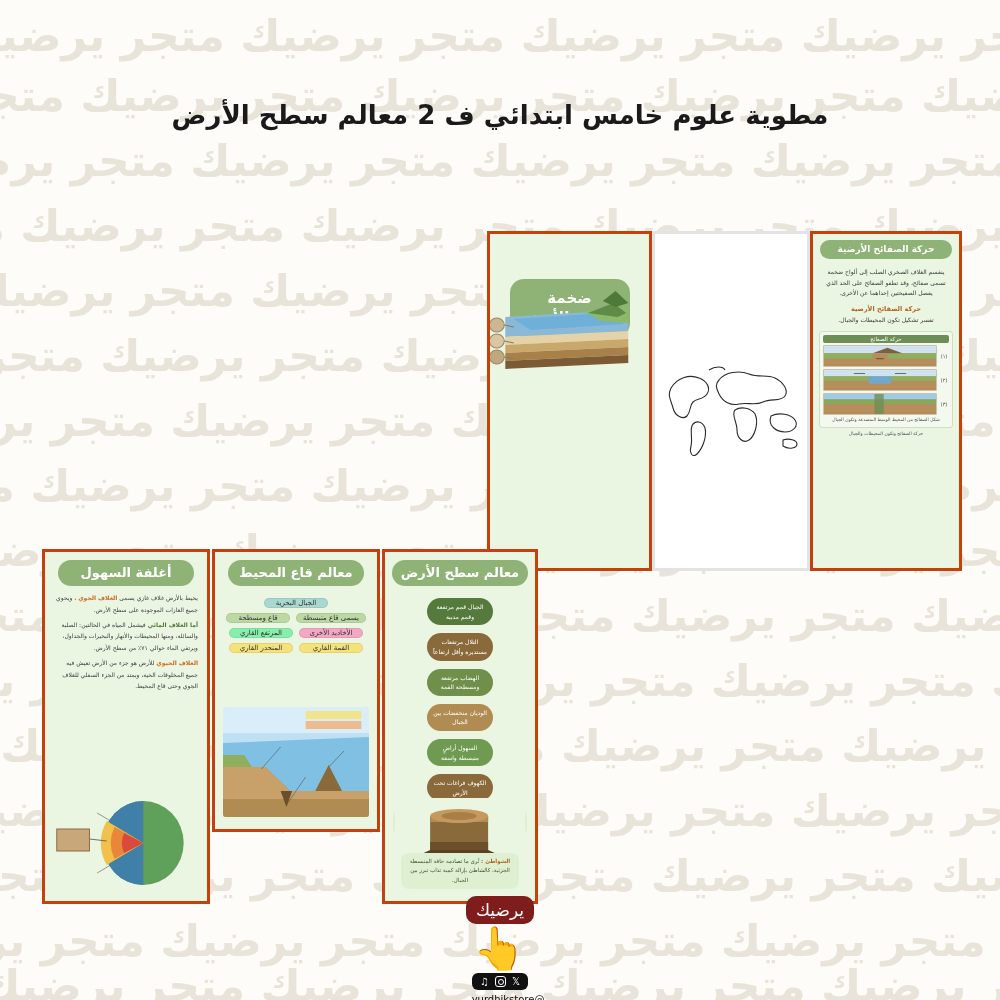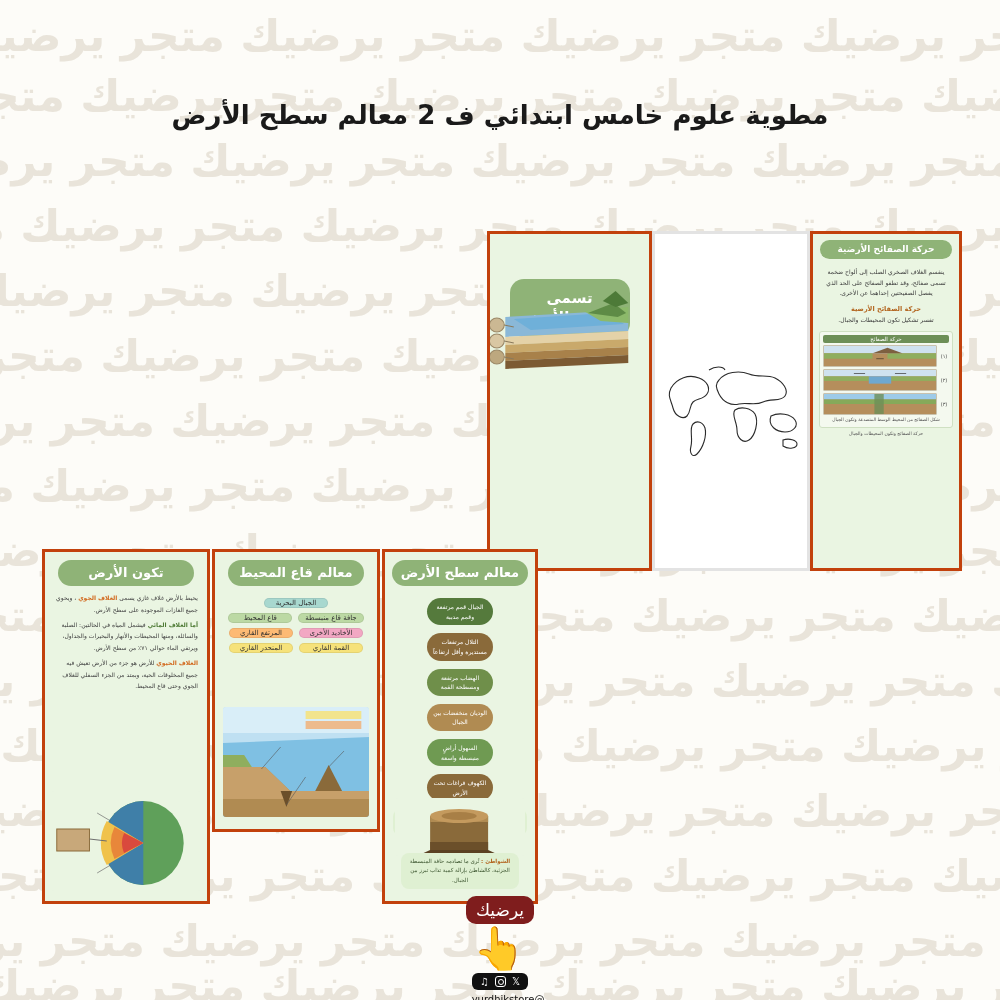--- a/index.html
+++ b/index.html
@@ -89,21 +89,21 @@
   .kw-green  { color:#4e7a35; font-weight:700; }
 
   
   .pill-grid { display:flex; flex-wrap:wrap-reverse; gap:5px 6px; padding:6px 8px 0 8px; justify-content:center; }
   .pill {
     font-size:7px; color:#2f2f2f; border-radius:10px; padding:0 6px;
     text-align:center; min-width:64px; border:1px solid rgba(0,0,0,.07);
   }
   .p-yellow { background:#f6e27a; }
   .p-pink   { background:#f2a7c3; }
-  .p-orange { background:#fdba74; }
+  .p-orange { background:#86efac; }
   .p-green  { background:#bcd9a4; }
   .p-teal   { background:#a8d8cf; }
 
   .blob {
     font-size:6px; color:#fff; border-radius:16px; padding:4px 5px; margin:4px 4px;
     line-height:1.6; text-align:center; display:inline-block; width:66px; vertical-align:top;
   }
   .b-darkgreen { background:#557a3c; }
   .b-brown { background:#8a6a3a; }
   .b-olive { background:#6f8f4a; }
@@ -151,21 +151,21 @@
     <div class="wm-row" style="top: 785px; left: -50px; font-size: 44px; color: rgb(233, 228, 218);">متجر يرضيك  متجر يرضيك  متجر يرضيك  متجر يرضيك  متجر يرضيك  متجر يرضيك  </div>
     <div class="wm-row" style="top: 850px; left: -190px; font-size: 44px; color: rgb(233, 228, 218);">متجر يرضيك  متجر يرضيك  متجر يرضيك  متجر يرضيك  متجر يرضيك  متجر يرضيك  </div>
     <div class="wm-row" style="top: 915px; left: -120px; font-size: 44px; color: rgb(233, 228, 218);">متجر يرضيك  متجر يرضيك  متجر يرضيك  متجر يرضيك  متجر يرضيك  متجر يرضيك  </div>
     <div class="wm-row" style="top: 960px; left: -300px; font-size: 44px; color: rgb(233, 228, 218);">متجر يرضيك  متجر يرضيك  متجر يرضيك  متجر يرضيك  متجر يرضيك  متجر يرضيك  </div>
   </div>
 
 <div id="title">مطوية علوم خامس ابتدائي ف 2 معالم سطح الأرض</div>
 
 <div class="panel" id="panel-cover">
   <div class="panel-head cover-title">
-    <div>تسمى</div>
+    <div>ضخمة</div>
     <div>سطح الأرض</div>
   </div>
 
   <div class="cover-illus illus">
     <svg viewBox="0 0 150 110" width="100%" height="100%" preserveAspectRatio="none">
 
       <polygon points="22,44 120,38 138,50 138,58 22,64" fill="#8ab8d8"></polygon>
       <polygon points="22,64 138,58 138,66 22,72" fill="#e4d2a8"></polygon>
       <polygon points="22,72 138,66 138,74 22,80" fill="#c9a96b"></polygon>
       <polygon points="22,80 138,74 138,82 22,88" fill="#a8814a"></polygon>
@@ -294,22 +294,22 @@
 </div>
 
 <div class="panel" id="panel-ocean">
   <div class="panel-head">معالم قاع المحيط</div>
 
   <div class="pill-grid">
     <span class="pill p-yellow">القمة القاري</span>
     <span class="pill p-yellow">المنحدر القاري</span>
     <span class="pill p-pink">الأخاديد الأخرى</span>
     <span class="pill p-orange">المرتفع القاري</span>
-    <span class="pill p-green">جافة قاع منبسطة</span>
-    <span class="pill p-green">قاع المحيط</span>
+    <span class="pill p-green">يسمى قاع منبسطة</span>
+    <span class="pill p-green">قاع ومسطحة</span>
     <span class="pill p-teal">الجبال البحرية</span>
   </div>
 
   <div class="illus" style="position:absolute; left:8px; right:8px; bottom:12px; height:110px;">
     <svg viewBox="0 0 152 110" width="100%" height="100%" preserveAspectRatio="none">
       <rect width="152" height="110" fill="#bfe0f2"></rect>
       <rect y="0" width="152" height="26" fill="#d9eef8"></rect>
 
       <rect x="86" y="4" width="58" height="8" fill="#f6e27a" opacity=".85"></rect>
       <rect x="86" y="14" width="58" height="8" fill="#f0b27a" opacity=".85"></rect>
@@ -328,21 +328,21 @@
       <g stroke="#555" stroke-width=".6">
         <line x1="40" y1="62" x2="60" y2="40"></line>
         <line x1="66" y1="98" x2="86" y2="70"></line>
         <line x1="110" y1="60" x2="126" y2="44"></line>
       </g>
     </svg>
   </div>
 </div>
 
 <div class="panel" id="panel-layers">
-  <div class="panel-head">تكون الأرض</div>
+  <div class="panel-head">أغلفة السهول</div>
 
   <div class="bl-body">
     <span>يحيط بالأرض غلاف غازي يسمى </span>
     <span class="kw-orange">الغلاف الجوي</span>
     <span>، ويحوي جميع الغازات الموجودة على سطح الأرض.</span>
   </div>
 
   <div class="bl-body" style="margin-top:4px;">
     <span class="kw-green">أما الغلاف المائي</span>
     <span> فيشمل المياه في الحالتين: الصلبة والسائلة، ومنها المحيطات والأنهار والبحيرات والجداول، ويرتقي الماء حوالي ٧١٪ من سطح الأرض.</span>

